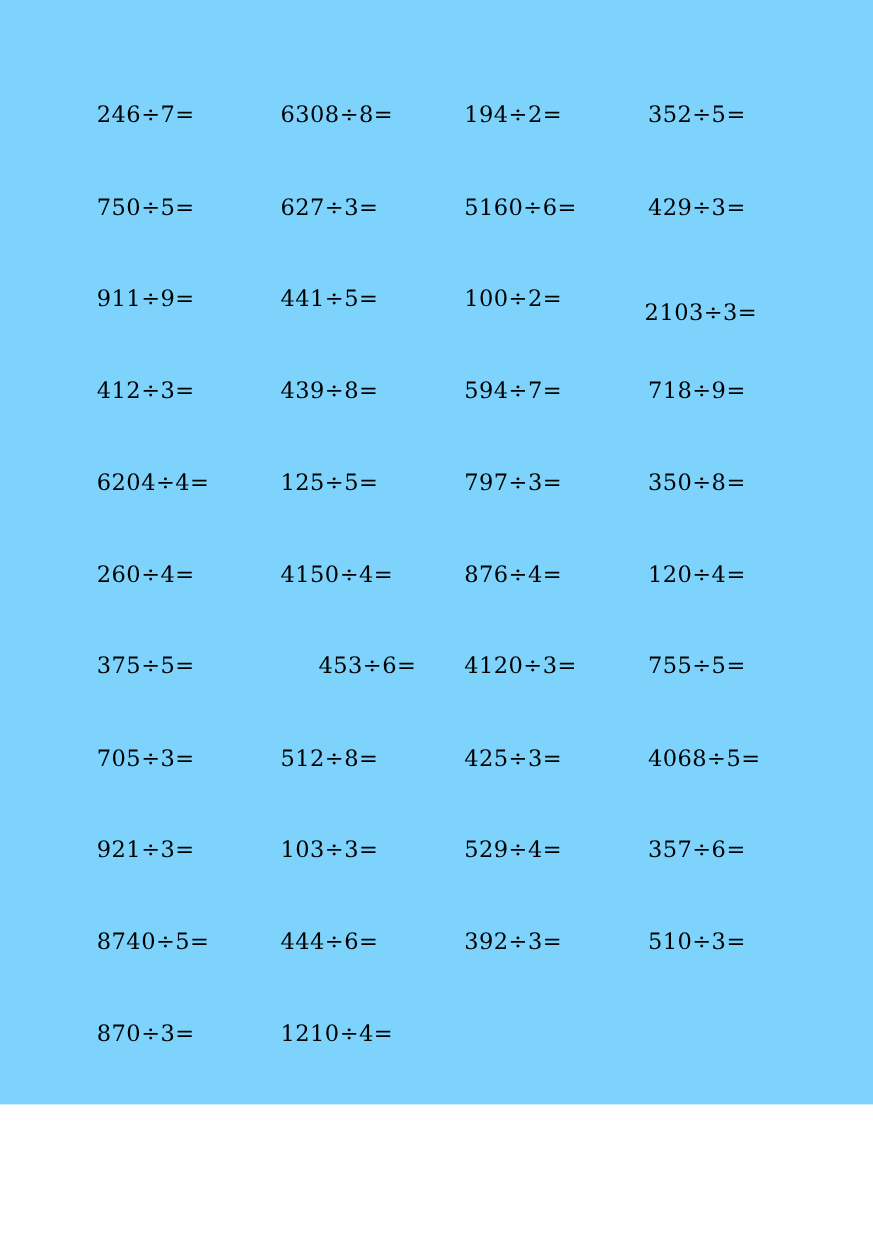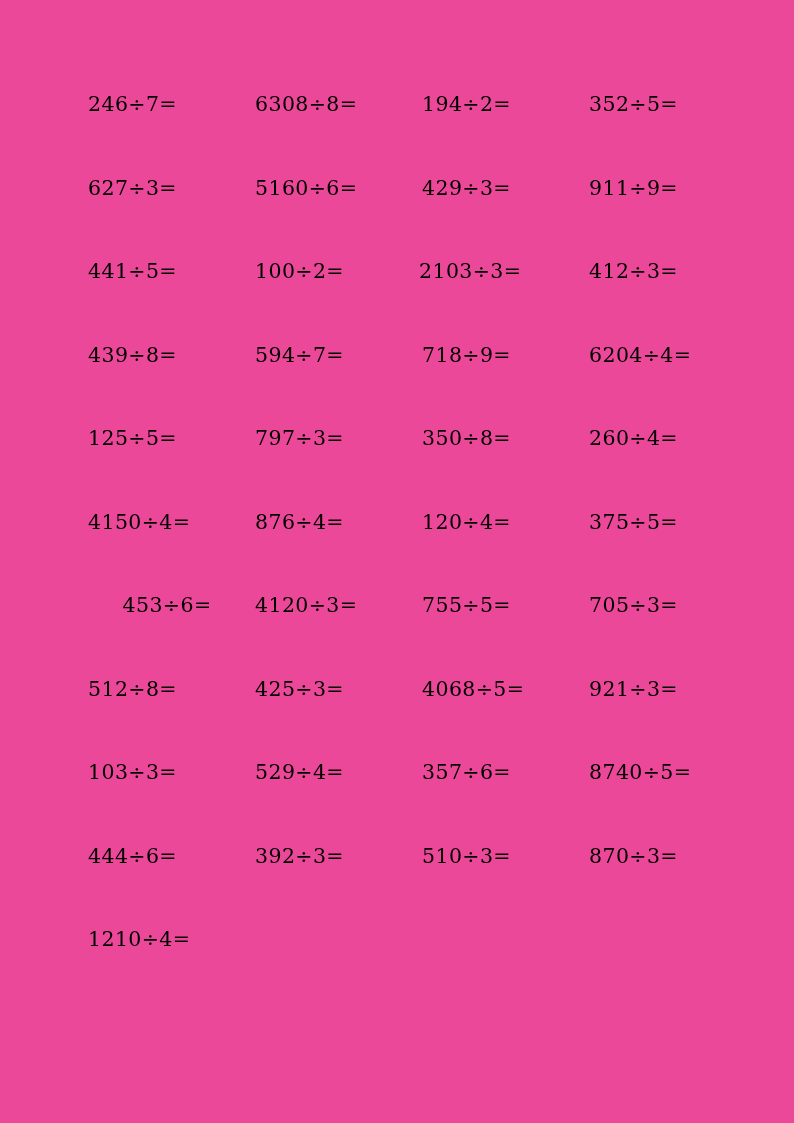--- a/index.html
+++ b/index.html
@@ -10,22 +10,22 @@
     width: 794px;
     height: 1123px;
     background: #ffffff;
     font-family: "DejaVu Serif", serif;
     overflow: hidden;
   }
 
   #worksheet-page {
     position: relative;
     width: 794px;
-    height: 1123px;
-    background: #ec4899;
+    height: 1004px;
+    background: #7dd3fc;
     box-sizing: border-box;
   }
 
   #problem-grid {
     position: absolute;
     left: 72px;
     top: 94px;
     width: 650px;
     display: grid;
     grid-template-columns: 167px 167px 167px 167px;
@@ -43,21 +43,21 @@
   .problem-text {
     font-family: "DejaVu Serif", serif;
     font-size: 20.5px;
     line-height: 1;
     color: #000000;
     white-space: nowrap;
     letter-spacing: 0.4px;
   }
 
   
-  .nudge-left  { padding-left: 13px; }
+  .nudge-left  { padding-left: 13px; margin-top: 13px; }
   .nudge-right { padding-left: 23px; justify-content: center; }
 </style>
 </head>
 <body>
 
 <div id="worksheet-page">
 
   <div id="problem-grid">
 
     <div class="problem-cell">
@@ -67,20 +67,23 @@
         <span class="problem-text">6308÷8=</span>
       </div>
     <div class="problem-cell">
         <span class="problem-text">194÷2=</span>
       </div>
     <div class="problem-cell">
         <span class="problem-text">352÷5=</span>
       </div>
 
     <div class="problem-cell">
+        <span class="problem-text">750÷5=</span>
+      </div>
+    <div class="problem-cell">
         <span class="problem-text">627÷3=</span>
       </div>
     <div class="problem-cell">
         <span class="problem-text">5160÷6=</span>
       </div>
     <div class="problem-cell">
         <span class="problem-text">429÷3=</span>
       </div>
 
     <div class="problem-cell">

